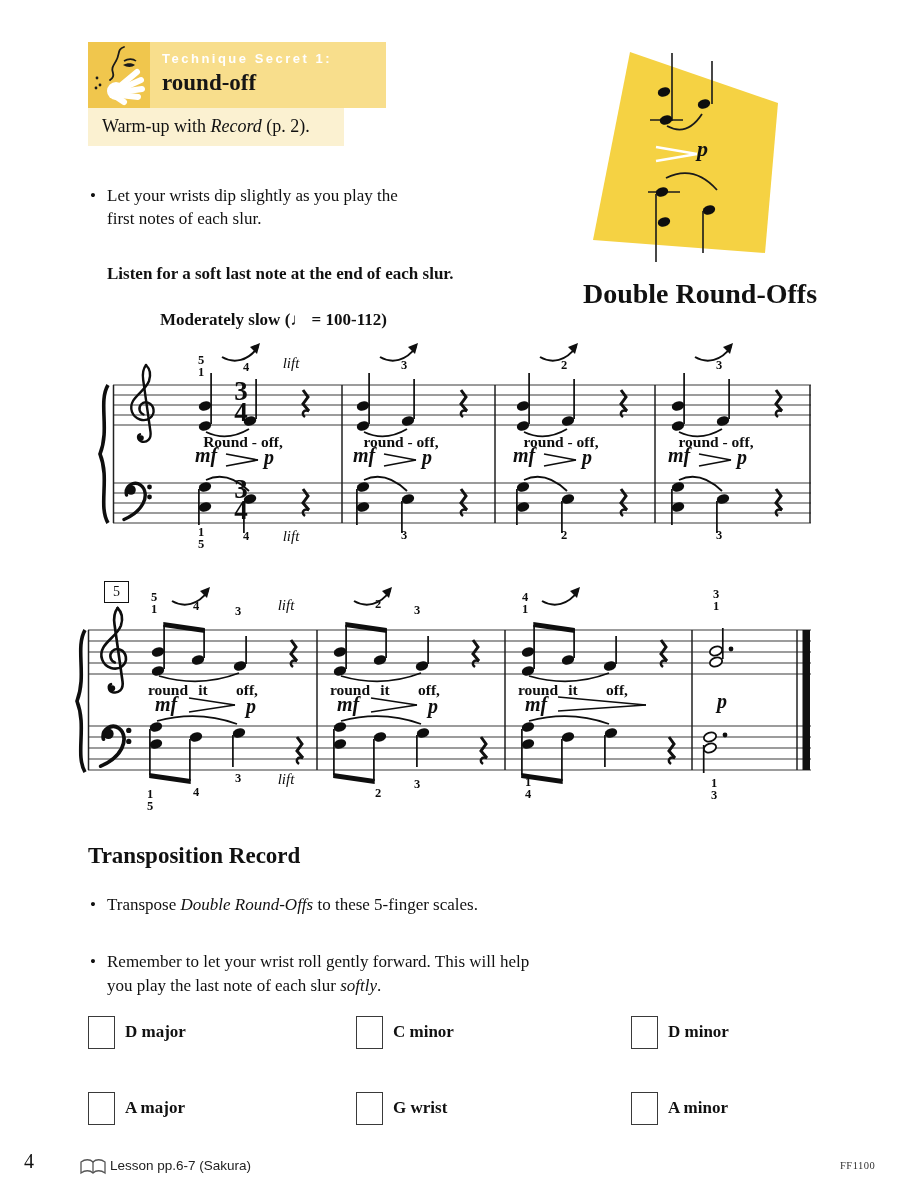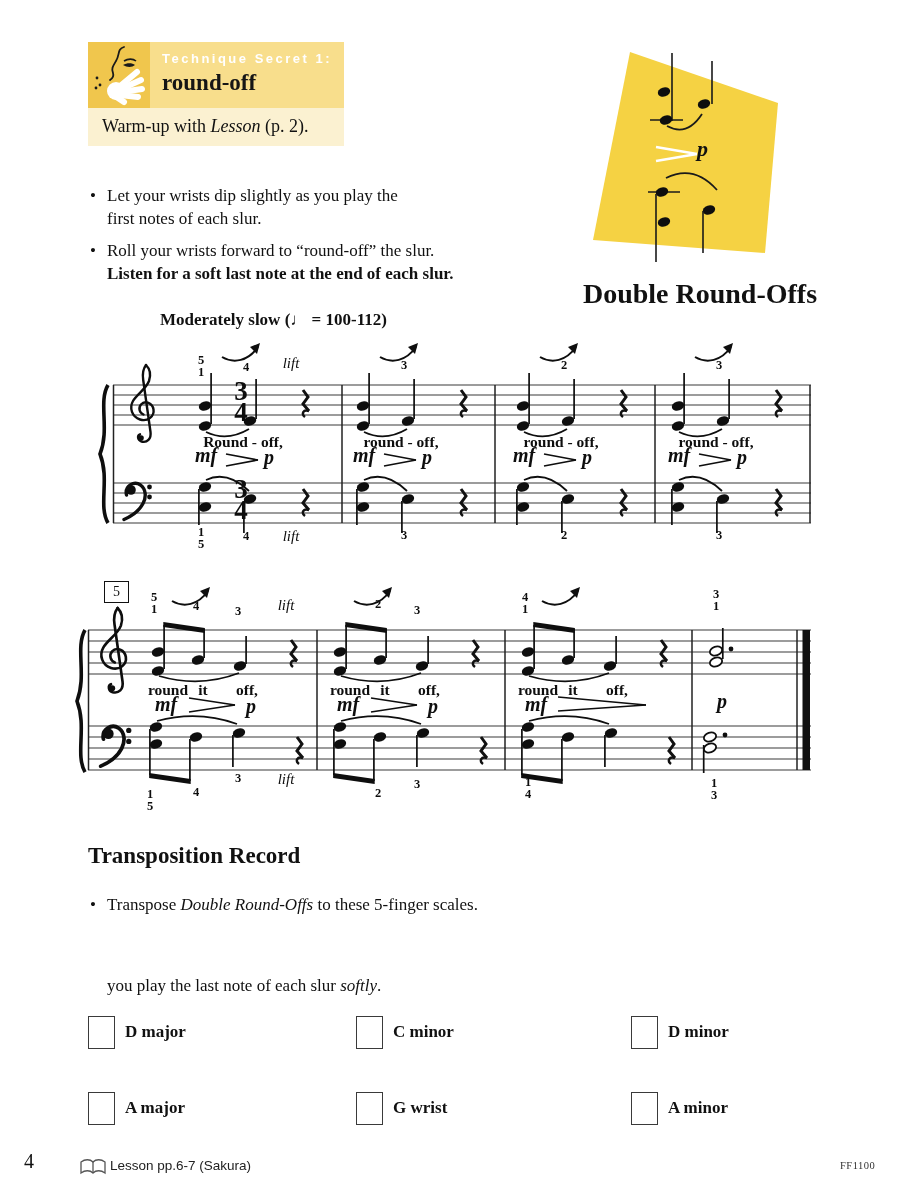--- a/index.html
+++ b/index.html
@@ -2,21 +2,21 @@
 <html><head>
 <meta charset="utf-8">
 <style>
   html,body{margin:0;padding:0;background:#e8e8e8;}
   .page{position:relative;width:900px;height:1200px;background:#ffffff;overflow:hidden;
         font-family:"Liberation Serif",serif;color:#111;}
   .abs{position:absolute;}
   svg{display:block;}
   
   .tech-box{position:absolute;left:88px;top:42px;width:256px;height:104px;}
-  .tech-head{position:absolute;left:0;top:0;width:256px;height:66px;background:#F8DE8C;}
+  .tech-head{position:absolute;left:0;top:0;width:298px;height:66px;background:#F8DE8C;}
   .tech-icon{position:absolute;left:0;top:0;width:62px;height:66px;background:#F0C64D;}
   .tech-kicker{position:absolute;left:74px;top:9px;font-family:"Liberation Sans",sans-serif;
         font-weight:bold;font-size:13px;letter-spacing:2.5px;color:#ffffff;white-space:nowrap;}
   .tech-title{position:absolute;left:74px;top:28px;font-weight:bold;font-size:23px;color:#151515;}
   .tech-strip{position:absolute;left:0;top:66px;width:256px;height:38px;background:#FBF1D1;}
   .tech-warm{position:absolute;left:14px;top:8px;font-size:18px;white-space:nowrap;}
   
   .bullet-line{position:absolute;font-size:17px;line-height:23px;white-space:nowrap;}
   .bullet-line.first:before{content:"\2022";position:absolute;left:-17px;}
   .b-bold{font-weight:bold;}
@@ -265,27 +265,26 @@
               <line x1="32" y1="53" x2="50" y2="55"></line>
             <line x1="27" y1="54" x2="36" y2="60"></line>
           </g>
           <ellipse cx="28" cy="49" rx="9" ry="9" fill="#ffffff"></ellipse>
         </svg>
       </div>
       <div class="tech-kicker">Technique Secret 1:</div>
       <div class="tech-title">round-off</div>
     </div>
     <div class="tech-strip">
-      <div class="tech-warm"><span>Warm-up with </span><span class="it">Lesson</span><span> (p. 2).</span></div>
+      <div class="tech-warm"><span>Warm-up with </span><span class="it">Record</span><span> (p. 2).</span></div>
     </div>
   </div>
 
   <div class="bullet-line first abs" style="left:107px;top:184px;">Let your wrists dip slightly as you play the</div>
   <div class="bullet-line abs" style="left:107px;top:207px;">first notes of each slur.</div>
-  <div class="bullet-line first abs" style="left:107px;top:239px;">Roll your wrists forward to “round-off” the slur.</div>
   <div class="bullet-line b-bold abs" style="left:107px;top:262px;">Listen for a soft last note at the end of each slur.</div>
 
   <div class="main-title">Double Round-Offs</div>
   <div class="tempo">Moderately slow (♩ = 100-112)</div>
   <div class="measure-box">5</div>
   <div class="art-p">p</div>
   <div id="music-labels" class="abs" style="left:0;top:0;width:900px;height:1200px;pointer-events:none;">
       <div class="ml f" style="left: 201px; top: 354px;">5</div>
       <div class="ml f" style="left: 201px; top: 366px;">1</div>
       <div class="ml f" style="left: 246px; top: 361px;">4</div>
@@ -350,20 +349,21 @@
       <div class="ml f" style="left: 378px; top: 787px;">2</div>
       <div class="ml f" style="left: 417px; top: 778px;">3</div>
       <div class="ml f" style="left: 528px; top: 776px;">1</div>
       <div class="ml f" style="left: 528px; top: 788px;">4</div>
       <div class="ml f" style="left: 714px; top: 777px;">1</div>
       <div class="ml f" style="left: 714px; top: 789px;">3</div>
     </div>
 
   <div class="trans-head">Transposition Record</div>
   <div class="bullet-line first abs" style="left:107px;top:893px;"><span>Transpose </span><span class="it">Double Round-Offs</span><span> to these 5-finger scales.</span></div>
+  <div class="bullet-line first abs" style="left:107px;top:950px;">Remember to let your wrist roll gently forward. This will help</div>
   <div class="bullet-line abs" style="left:107px;top:974px;"><span>you play the last note of each slur </span><span class="it">softly</span><span>.</span></div>
   <div id="key-checkboxes">
       <div class="cb-box abs" style="left: 88px; top: 1016px;"></div>
       <div class="cb-label abs" style="left: 125px; top: 1022px;">D major</div>
       <div class="cb-box abs" style="left: 356px; top: 1016px;"></div>
       <div class="cb-label abs" style="left: 393px; top: 1022px;">C minor</div>
       <div class="cb-box abs" style="left: 631px; top: 1016px;"></div>
       <div class="cb-label abs" style="left: 668px; top: 1022px;">D minor</div>
       <div class="cb-box abs" style="left: 88px; top: 1092px;"></div>
       <div class="cb-label abs" style="left: 125px; top: 1098px;">A major</div>

